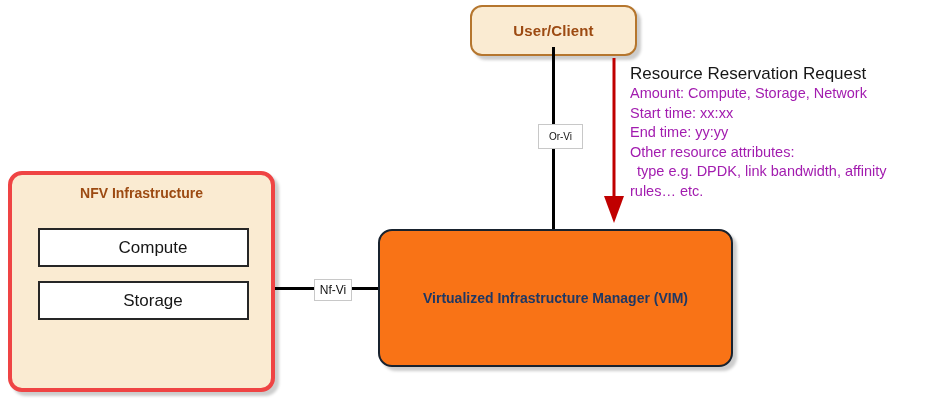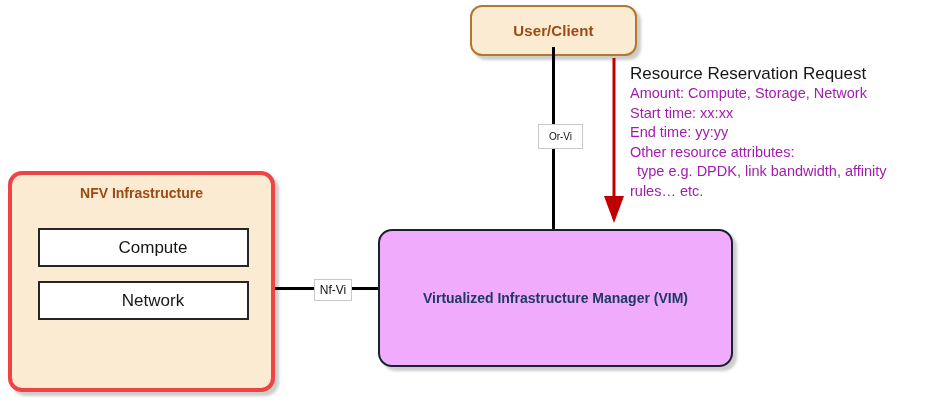--- a/index.html
+++ b/index.html
@@ -88,21 +88,21 @@
     padding-left: 19px;
   }
   .nfv-item:last-child { margin-bottom: 0; }
 
   
   #vim {
     left: 378px;
     top: 229px;
     width: 355px;
     height: 138px;
-    background: #f0abfc;
+    background: #f97316;
     border: 2px solid #18222E;
     border-radius: 14px;
   }
   #vim .label {
     color: #1F3864;
     font-size: 14px;
     font-weight: bold;
   }
 
   
@@ -207,21 +207,21 @@
     <div class="ann-line">End time: yy:yy</div>
     <div class="ann-line">Other resource attributes:</div>
     <div class="ann-line indent">type e.g. DPDK, link bandwidth, affinity</div>
     <div class="ann-line">rules… etc.</div>
   </div>
 
   <div class="node" id="nfv-infra">
     <div class="nfv-title">NFV Infrastructure</div>
     <div class="nfv-list">
       <div class="nfv-item">Compute</div>
-      <div class="nfv-item">Network</div>
+      <div class="nfv-item">Storage</div>
     </div>
   </div>
 
   <div class="conn" id="conn-nf-vi"></div>
   <div class="conn-label" id="label-nf-vi">Nf-Vi</div>
 
   <div class="node" id="vim">
     <span class="label">Virtualized Infrastructure Manager (VIM)</span>
   </div>
 

